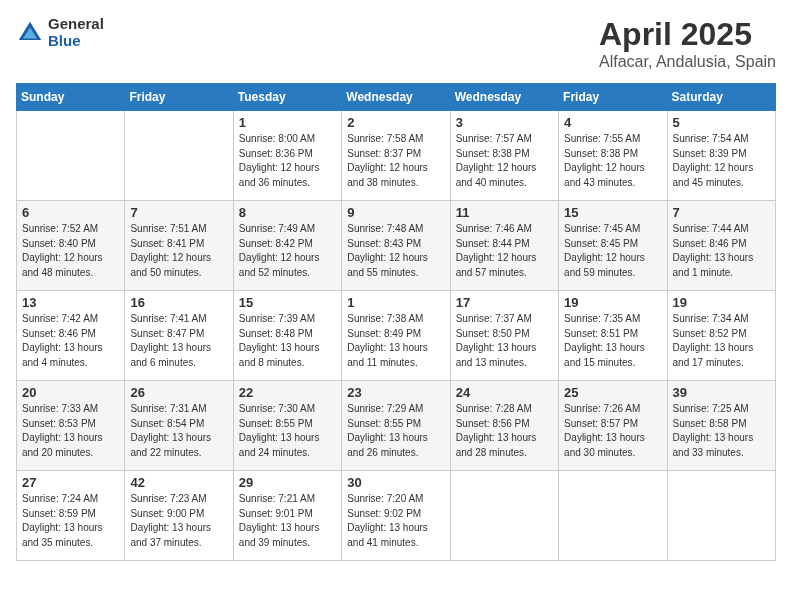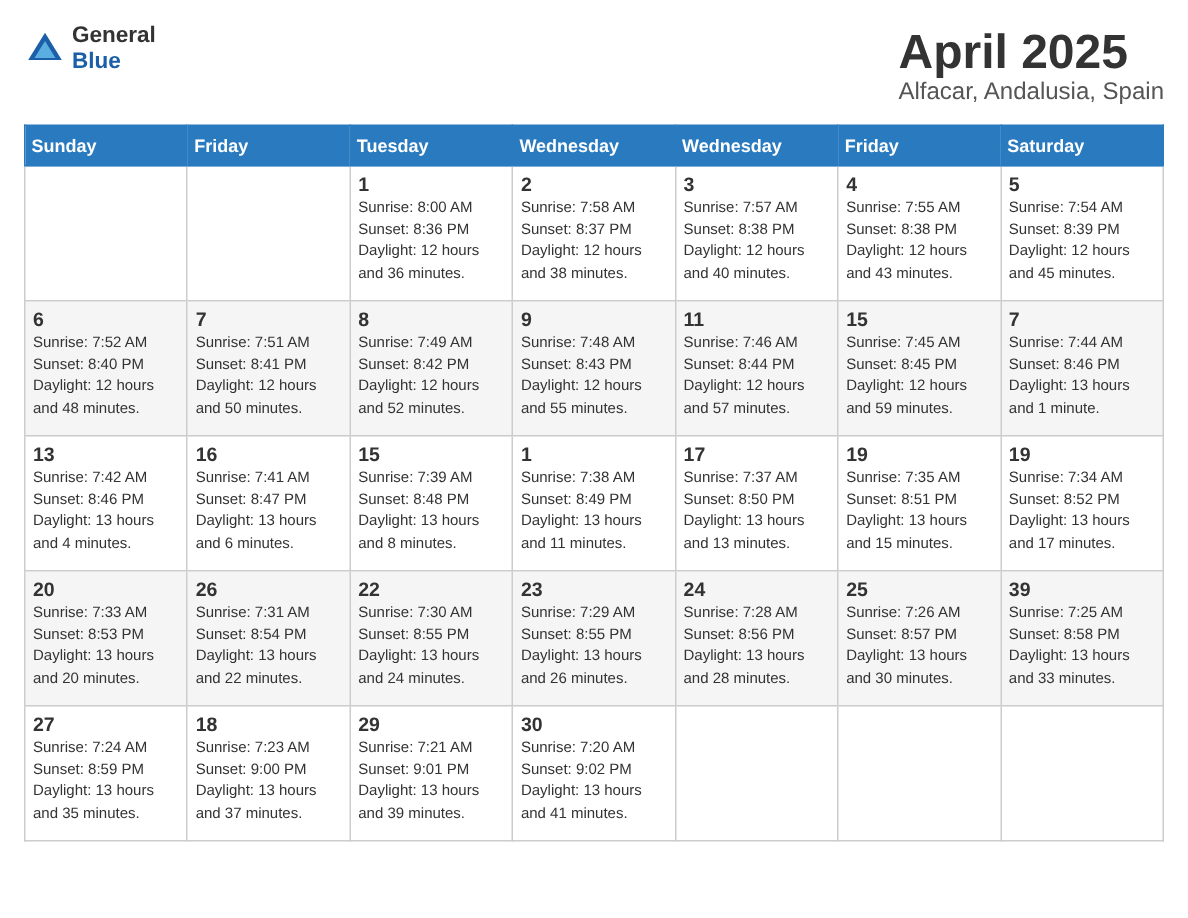--- a/index.html
+++ b/index.html
@@ -241,21 +241,21 @@
           <span class="day-num">39</span>
           <div class="day-info">Sunrise: 7:25 AM<br>Sunset: 8:58 PM<br>Daylight: 13 hours and 33 minutes.</div>
         </td>
       </tr>
       <tr>
         <td>
           <span class="day-num">27</span>
           <div class="day-info">Sunrise: 7:24 AM<br>Sunset: 8:59 PM<br>Daylight: 13 hours and 35 minutes.</div>
         </td>
         <td>
-          <span class="day-num">18</span>
+          <span class="day-num">42</span>
           <div class="day-info">Sunrise: 7:23 AM<br>Sunset: 9:00 PM<br>Daylight: 13 hours and 37 minutes.</div>
         </td>
         <td>
           <span class="day-num">29</span>
           <div class="day-info">Sunrise: 7:21 AM<br>Sunset: 9:01 PM<br>Daylight: 13 hours and 39 minutes.</div>
         </td>
         <td>
           <span class="day-num">30</span>
           <div class="day-info">Sunrise: 7:20 AM<br>Sunset: 9:02 PM<br>Daylight: 13 hours and 41 minutes.</div>
         </td>

